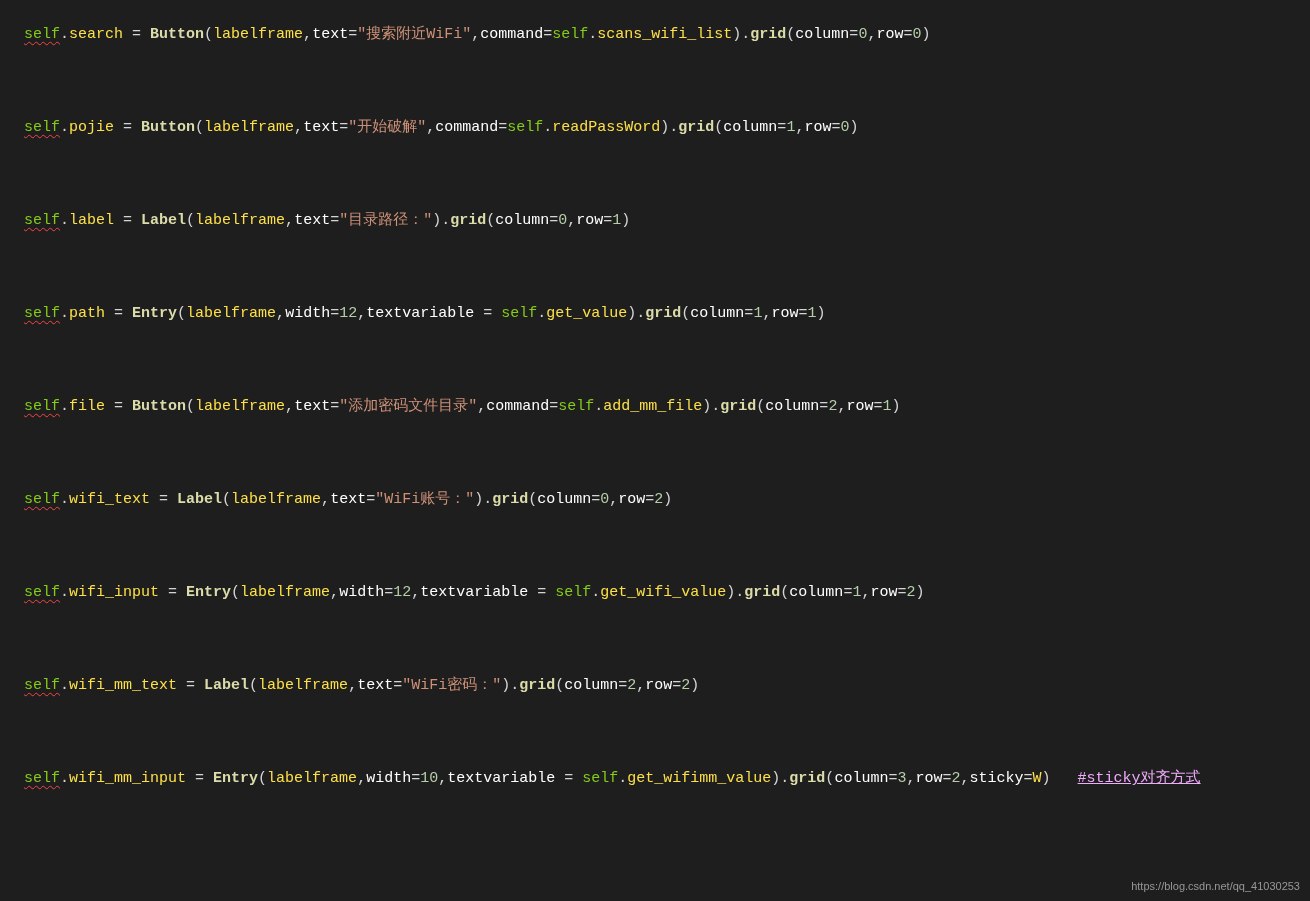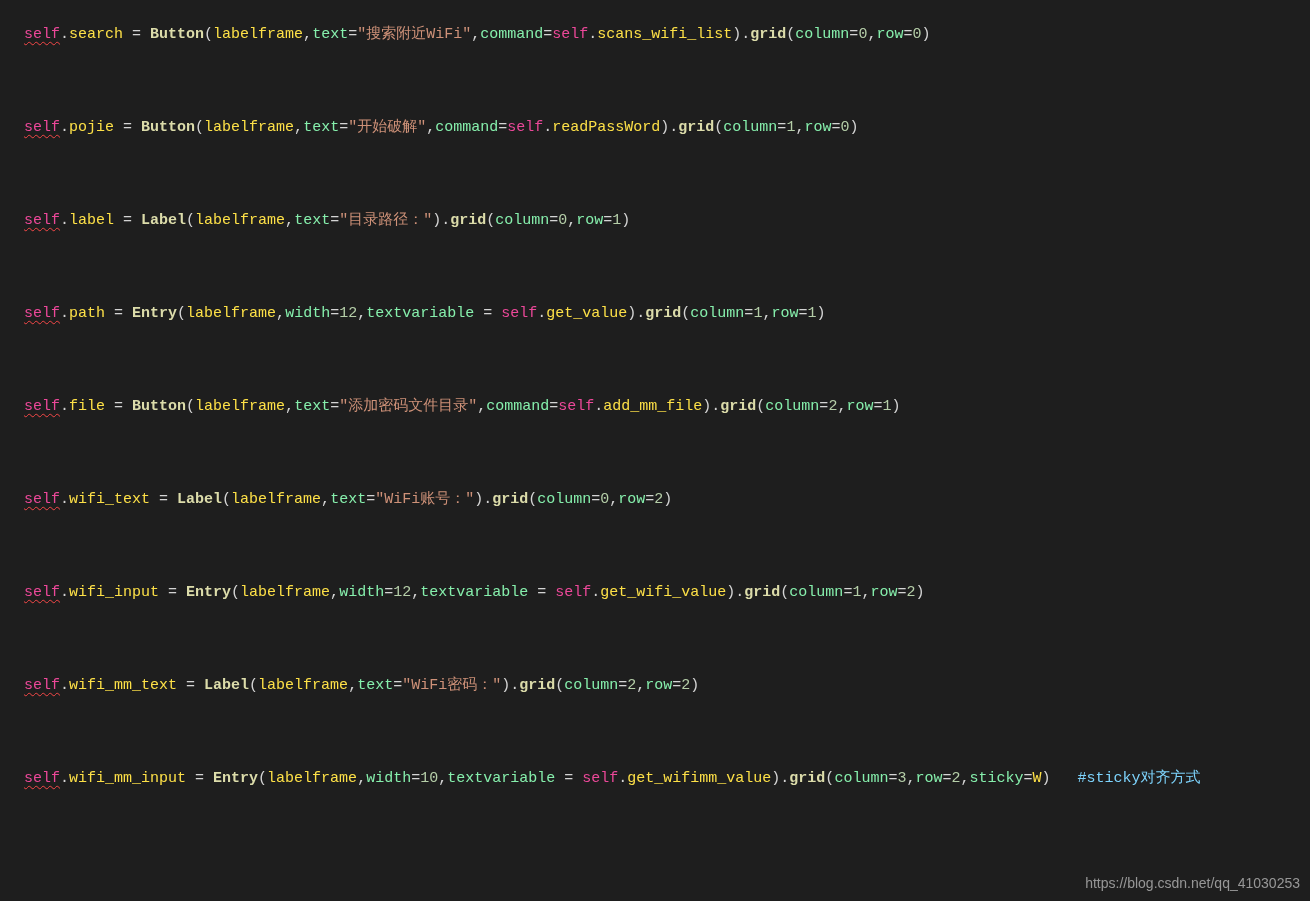--- a/index.html
+++ b/index.html
@@ -13,39 +13,39 @@
     width: 1310px;
     height: 901px;
     overflow: hidden;
   }
   .editor {
     padding: 0px 0 0 24px;
     white-space: pre;
     position: relative;
   }
   .line { white-space: pre; }
-  .tok-self   { color: #ec4899; }
+  .tok-self   { color: #84cc16; }
   .tok-id     { color: #fde047; }
   .tok-call   { color: #dcdcaa; font-weight: bold; }
   .tok-str    { color: #ce9178; }
   .tok-num    { color: #b5cea8; }
   .tok-punc   { color: #d4d4d4; }
-  .tok-param  { color: #86efac; }
-  .tok-comment{ color: #7dd3fc; }
+  .tok-param  { color: #ffffff; }
+  .tok-comment{ color: #f0abfc; text-decoration: underline; }
   .squiggle {
     text-decoration: underline wavy #f44747 1px;
     text-underline-offset: 3px;
   }
   .watermark {
     position: absolute;
     right: 10px;
     bottom: 6px;
     color: #bfbfbf;
     font-family: Arial, sans-serif;
-    font-size: 14px;
+    font-size: 11px;
     opacity: 0.75;
   }
 </style>
 </head>
 <body>
 
 <div class="editor">
 <div class="line"><span class="tok-self squiggle">self</span><span class="tok-punc">.</span><span class="tok-id">search</span><span class="tok-punc"> = </span><span class="tok-call">Button</span><span class="tok-punc">(</span><span class="tok-id">labelframe</span><span class="tok-punc">,</span><span class="tok-param">text</span><span class="tok-punc">=</span><span class="tok-str">"搜索附近WiFi"</span><span class="tok-punc">,</span><span class="tok-param">command</span><span class="tok-punc">=</span><span class="tok-self">self</span><span class="tok-punc">.</span><span class="tok-id">scans_wifi_list</span><span class="tok-punc">)</span><span class="tok-punc">.</span><span class="tok-call">grid</span><span class="tok-punc">(</span><span class="tok-param">column</span><span class="tok-punc">=</span><span class="tok-num">0</span><span class="tok-punc">,</span><span class="tok-param">row</span><span class="tok-punc">=</span><span class="tok-num">0</span><span class="tok-punc">)</span></div>
 <div class="line"> </div>
 <div class="line"><span class="tok-self squiggle">self</span><span class="tok-punc">.</span><span class="tok-id">pojie</span><span class="tok-punc"> = </span><span class="tok-call">Button</span><span class="tok-punc">(</span><span class="tok-id">labelframe</span><span class="tok-punc">,</span><span class="tok-param">text</span><span class="tok-punc">=</span><span class="tok-str">"开始破解"</span><span class="tok-punc">,</span><span class="tok-param">command</span><span class="tok-punc">=</span><span class="tok-self">self</span><span class="tok-punc">.</span><span class="tok-id">readPassWord</span><span class="tok-punc">)</span><span class="tok-punc">.</span><span class="tok-call">grid</span><span class="tok-punc">(</span><span class="tok-param">column</span><span class="tok-punc">=</span><span class="tok-num">1</span><span class="tok-punc">,</span><span class="tok-param">row</span><span class="tok-punc">=</span><span class="tok-num">0</span><span class="tok-punc">)</span></div>

